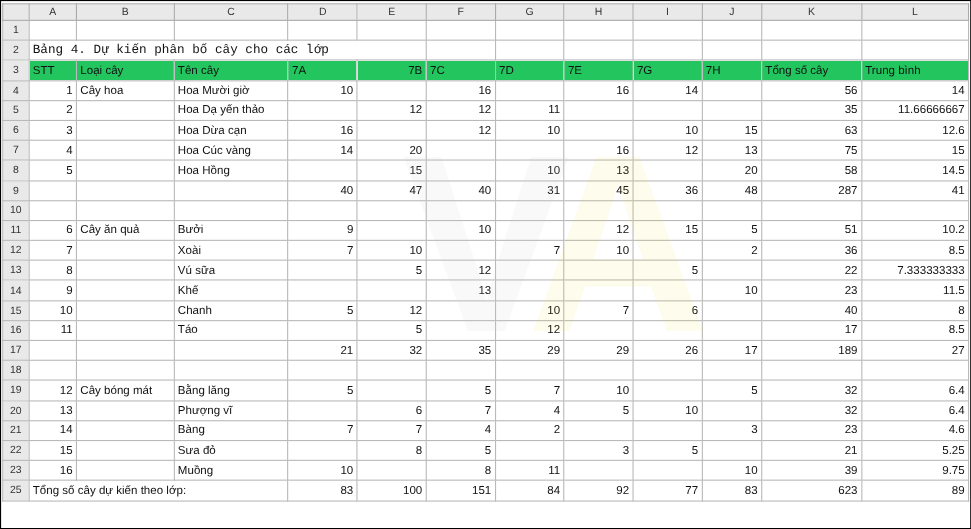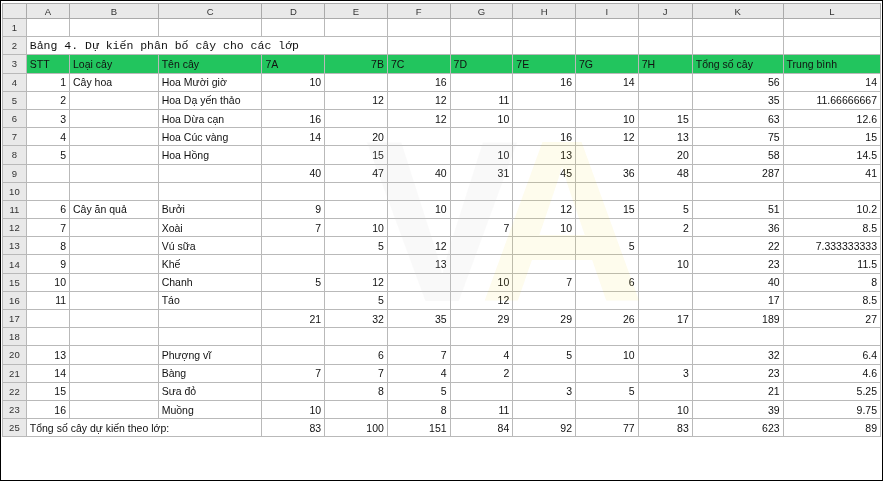--- a/index.html
+++ b/index.html
@@ -397,20 +397,35 @@
           <td class="num"></td>
           <td class="num"></td>
           <td class="num"></td>
           <td class="num"></td>
           <td class="num"></td>
           <td class="num thickright"></td>
           <td class="num thickright"></td>
           <td class="num thickright"></td>
         </tr>
         <tr>
+          <td class="rowhdr">19</td>
+          <td class="ctr thickleft">12</td>
+          <td class="lft">Cây bóng mát</td>
+          <td class="lft thickright">Bằng lăng</td>
+          <td class="num">5</td>
+          <td class="num"></td>
+          <td class="num">5</td>
+          <td class="num">7</td>
+          <td class="num">10</td>
+          <td class="num"></td>
+          <td class="num thickright">5</td>
+          <td class="num thickright">32</td>
+          <td class="num thickright">6.4</td>
+        </tr>
+        <tr>
           <td class="rowhdr">20</td>
           <td class="ctr thickleft">13</td>
           <td class="lft"></td>
           <td class="lft thickright">Phượng vĩ</td>
           <td class="num"></td>
           <td class="num">6</td>
           <td class="num">7</td>
           <td class="num">4</td>
           <td class="num">5</td>
           <td class="num">10</td>

